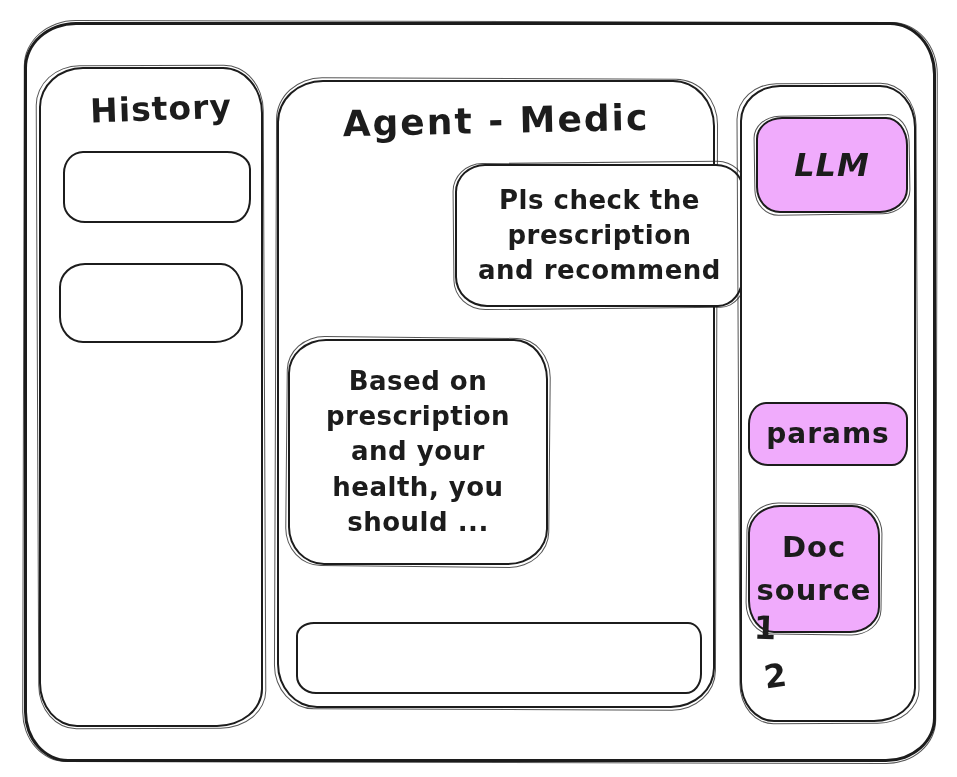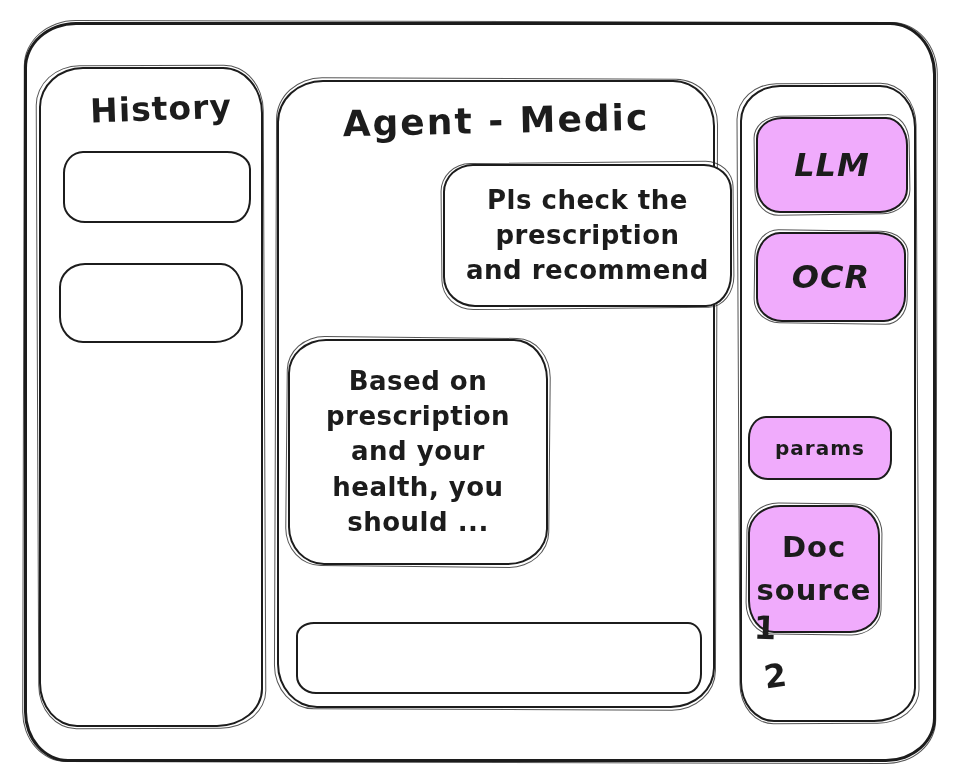--- a/index.html
+++ b/index.html
@@ -46,21 +46,21 @@
     position:absolute;top:18px;left:0;width:100%;text-align:center;
     font-size:36px;font-weight:bold;letter-spacing:2px;
     transform:rotate(-1.2deg);
   }
   .bubble{
     display:flex;align-items:center;justify-content:center;text-align:center;
     font-size:26px;font-weight:bold;line-height:1.35;white-space:pre-line;
     letter-spacing:.5px;
   }
   .bubble-user{
-    left:164px;top:82px;width:289px;height:143px;padding:6px 10px;
+    left:176px;top:82px;width:289px;height:143px;padding:6px 10px;
     border-radius:30px 28px 26px 32px / 28px 26px 32px 30px;--dr:-.55deg;
   }
   .bubble-agent{
     left:9px;top:257px;width:260px;height:226px;padding:8px 14px;
     border-radius:38px 34px 40px 36px / 34px 40px 36px 38px;--dr:.55deg;
   }
   .chat-input{
     position:absolute;left:17px;top:540px;width:406px;height:72px;
     box-sizing:border-box;background:#fff;border:2.6px solid var(--ink);
     border-radius:18px 14px 16px 20px / 14px 16px 20px 18px;
@@ -78,21 +78,21 @@
     font-family:"DejaVu Sans", sans-serif;font-weight:bold;
     display:flex;align-items:center;justify-content:center;text-align:center;
     padding:4px 10px;line-height:1.5;letter-spacing:1px;
   }
   .btn-llm{left:14px;top:30px;width:152px;height:96px;font-size:32px;
     border-radius:26px 22px 28px 24px / 22px 28px 24px 26px;--dr:-.9deg;
     font-style:italic;}
   .btn-ocr{left:14px;top:145px;width:150px;height:90px;font-size:32px;
     border-radius:24px 28px 22px 26px / 28px 22px 26px 24px;--dr:.9deg;
     font-style:italic;}
-  .btn-params{left:6px;top:329px;width:144px;height:64px;font-size:20px;
+  .btn-params{left:6px;top:315px;width:160px;height:64px;font-size:28px;
     border-radius:18px 22px 16px 20px / 22px 16px 20px 18px;--dr:-.8deg;}
   .btn-doc{left:6px;top:418px;width:132px;height:128px;font-size:29px;
     border-radius:32px 28px 30px 26px / 28px 30px 26px 32px;--dr:.7deg;}
   .doc-num{
     position:absolute;font-size:32px;font-weight:bold;
   }
   .doc-num-1{left:12px;top:522px;transform:rotate(2deg);}
   .doc-num-2{left:22px;top:570px;transform:rotate(-8deg);}
 </style>
 </head>
@@ -118,21 +118,20 @@
 prescription
 and your
 health, you
 should ...</div>
 
       <input class="chat-input" type="text" value="" style="">
     </main>
 
     <aside class="sk dbl panel-right">
       <button class="tool-btn dbl btn-llm">LLM</button>
-      <button class="tool-btn dbl btn-ocr">OCR</button>
       <button class="tool-btn btn-params">params</button>
       <button class="tool-btn dbl btn-doc">Doc source</button>
       <div class="doc-num doc-num-1">1</div>
       <div class="doc-num doc-num-2">2</div>
     </aside>
 
   </div>
 </div>
 
 </body></html>

